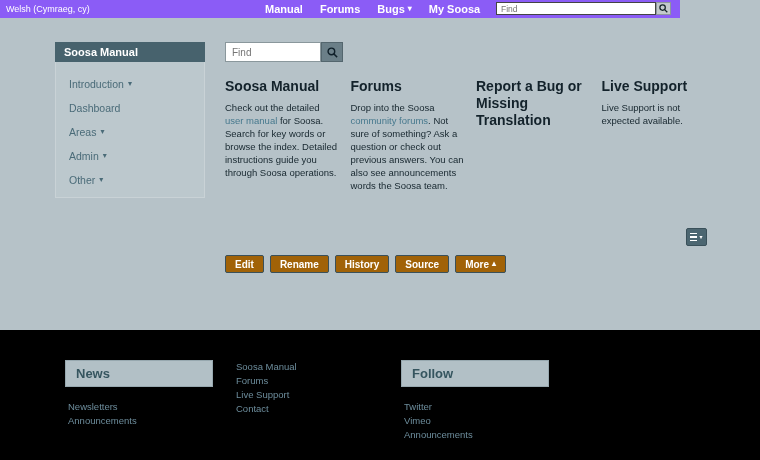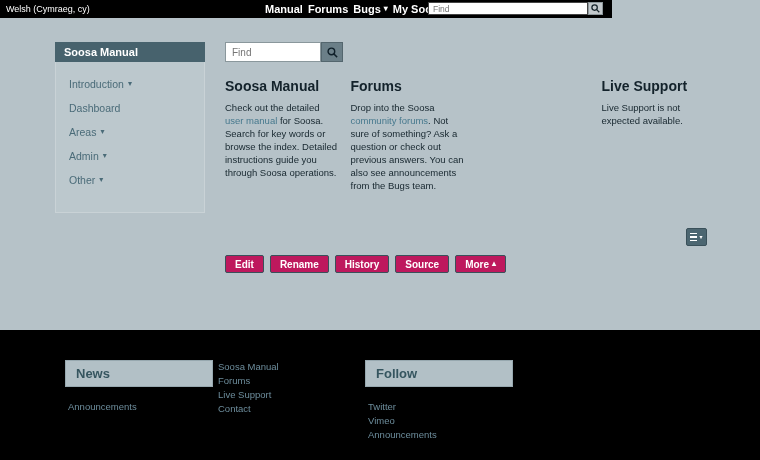--- a/index.html
+++ b/index.html
@@ -6,57 +6,57 @@
   html,body { width:760px; height:460px; }
   body {
     font-family:"Liberation Sans", sans-serif;
     background:#b6c2c8;
     position:relative;
     overflow:hidden;
   }
   a { text-decoration:none; cursor:pointer; }
 
   
-  .topbar { position:absolute; top:0; left:0; width:612px; height:18px; background:#000000; color:#fff; z-index:5; }
+  .topbar { position:absolute; top:0; left:0; width:680px; height:18px; background:#8b5cf6; color:#fff; z-index:5; }
   .locale { position:absolute; left:6px; top:4px; font-size:9px; color:#fff; }
-  .topnav { position:absolute; left:225px; top:0; height:18px; display:flex; align-items:center; gap:5px;padding-left:40px; }
+  .topnav { position:absolute; left:225px; top:0; height:18px; display:flex; align-items:center; gap:17px;padding-left:40px; }
   .topnav a { color:#fff; font-size:11px; font-weight:bold; display:flex; align-items:center; gap:3px; white-space:nowrap; }
   .caret { font-size:8px; line-height:1; }
   .topsearch { position:absolute; right:9px; top:2px; display:flex; height:13px; }
   .topsearch input { width:160px; height:13px; border:1px solid #444; font-size:8.5px; padding:0 4px; background:#fff; outline:none; font-family:"Liberation Sans", sans-serif; }
   .topsearch button { width:15px; height:13px; background:#c3c9cc; border:1px solid #8d979b; display:flex; align-items:center; justify-content:center; cursor:pointer; padding:0; }
 
   
   .sidebar { position:absolute; left:55px; top:42px; width:150px; }
   .sidebar-header { background:#47626d; color:#fff; font-weight:bold; font-size:11px; padding:4px 9px; height:20px; }
-  .sidebar-body { background:#bcc8cd; border:1px solid #c9d2d6; border-top:none; padding:10px 0 20px; }
+  .sidebar-body { background:#bcc8cd; border:1px solid #c9d2d6; border-top:none; padding:10px 0 5px; }
   .sidebar-item { display:flex; align-items:center; gap:4px; padding:6px 13px; color:#4a6b78; font-size:10.5px; }
 
   
   .content { position:absolute; left:225px; top:42px; width:490px; }
   .content-search { display:flex; height:20px; margin-bottom:16px; }
   .content-search input { width:96px; height:20px; border:1px solid #8a979c; font-size:10px; padding:0 6px; background:#fff; outline:none; font-family:"Liberation Sans", sans-serif; }
   .content-search button { width:22px; height:20px; background:#6b7f88; border:1px solid #54666e; display:flex; align-items:center; justify-content:center; cursor:pointer; padding:0; }
 
   .columns { display:grid; grid-template-columns:repeat(4, 1fr); gap:12px; }
   .col h2 { font-size:14px; line-height:17px; color:#13222b; margin-bottom:6px; font-weight:bold; }
   .col p { font-size:9.5px; line-height:13px; color:#16262e; }
   .inline-link { color:#47798e; }
 
   .actions { position:absolute; left:0; top:213px; display:flex; gap:6px; }
-  .btn { background:#be185d; border:1px solid #3a505a; border-radius:2px; color:#fff; font-size:10px; font-weight:bold; padding:3px 9px; height:18px; display:flex; align-items:center; gap:3px; cursor:pointer; font-family:"Liberation Sans", sans-serif; }
+  .btn { background:#a16207; border:1px solid #3a505a; border-radius:2px; color:#fff; font-size:10px; font-weight:bold; padding:3px 9px; height:18px; display:flex; align-items:center; gap:3px; cursor:pointer; font-family:"Liberation Sans", sans-serif; }
 
   .options-btn { position:absolute; right:53px; top:228px; width:21px; height:18px; background:#4c6671; border:1px solid #3a505a; border-radius:2px; display:flex; align-items:center; justify-content:center; gap:2px; cursor:pointer; padding:0; }
   .opt-icon { display:flex; flex-direction:column; gap:2px; }
   .opt-icon .bar { display:block; width:7px; height:1.5px; background:#fff; }
   .opt-caret { color:#fff; font-size:6px; line-height:1; }
 
   
   .footer { position:absolute; left:0; top:330px; width:760px; height:130px; background:#000; }
-  .footer-inner { padding:30px 0 0 65px; display:grid; grid-template-columns:148px 148px 148px 148px; gap:2px; }
+  .footer-inner { padding:30px 0 0 65px; display:grid; grid-template-columns:148px 148px 148px 148px; gap:20px; }
   .footer-header { background:#b2c0c6; border:1px solid #97a8af; color:#35555f; font-weight:bold; font-size:13px; padding:5px 10px; height:27px; margin-bottom:13px; }
   .footer-link { display:block; color:#6d8d9c; font-size:9.5px; line-height:13px; padding:0 0 1px 3px; }
 </style>
 </head>
 <body>
 
 <div class="topbar">
   <a class="locale">Welsh (Cymraeg, cy)</a>
   <nav class="topnav">
     <a>
@@ -124,23 +124,24 @@
     </button>
   </div>
 
   <div class="columns">
     <div class="col">
       <h2>Soosa Manual</h2>
       <p><span>Check out the detailed </span><a class="inline-link">user manual</a><span> for Soosa. Search for key words or browse the index. Detailed instructions guide you through Soosa operations.</span></p>
     </div>
     <div class="col">
       <h2>Forums</h2>
-      <p><span>Drop into the Soosa </span><a class="inline-link">community forums</a><span>. Not sure of something? Ask a question or check out previous answers. You can also see announcements from the Bugs team.</span></p>
-    </div>
-    <div class="col">
+      <p><span>Drop into the Soosa </span><a class="inline-link">community forums</a><span>. Not sure of something? Ask a question or check out previous answers. You can also see announcements words the Soosa team.</span></p>
+    </div>
+    <div class="col">
+      <h2>Report a Bug or Missing Translation</h2>
     </div>
     <div class="col">
       <h2>Live Support</h2>
       <p><span>Live Support is not expected available.</span></p>
     </div>
   </div>
 
   <div class="actions">
     <button class="btn">
         <span>Edit</span>
@@ -168,20 +169,21 @@
       <span class="bar"></span>
     </span>
   <span class="opt-caret">▾</span>
 </button>
 
 <div class="footer">
   <div class="footer-inner">
 
     <div class="footer-col">
       <div class="footer-header">News</div>
+      <a class="footer-link">Newsletters</a>
       <a class="footer-link">Announcements</a>
     </div>
 
     <div class="footer-col">
       <a class="footer-link">Soosa Manual</a>
       <a class="footer-link">Forums</a>
       <a class="footer-link">Live Support</a>
       <a class="footer-link">Contact</a>
     </div>
 

